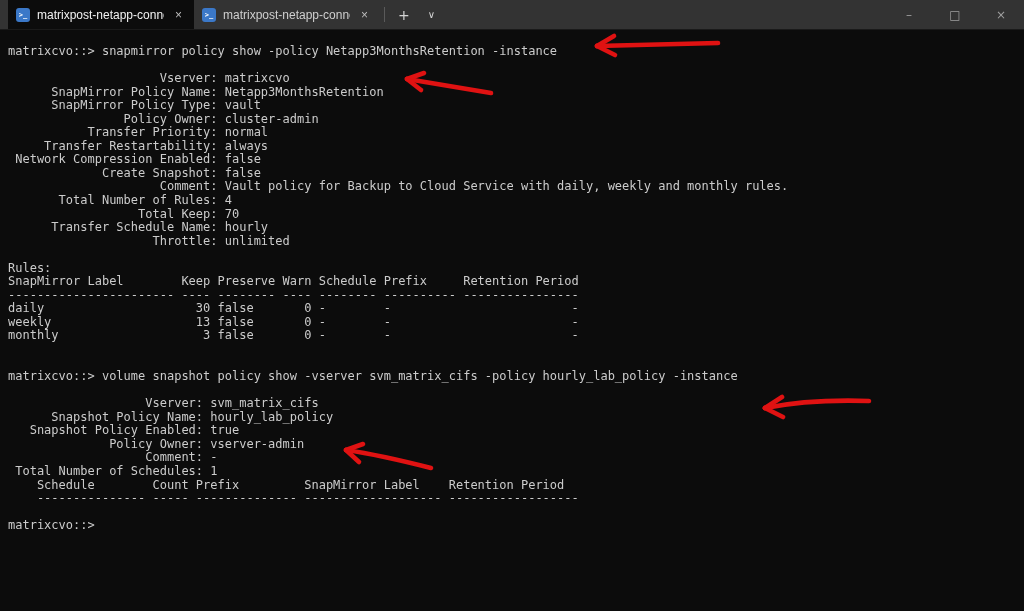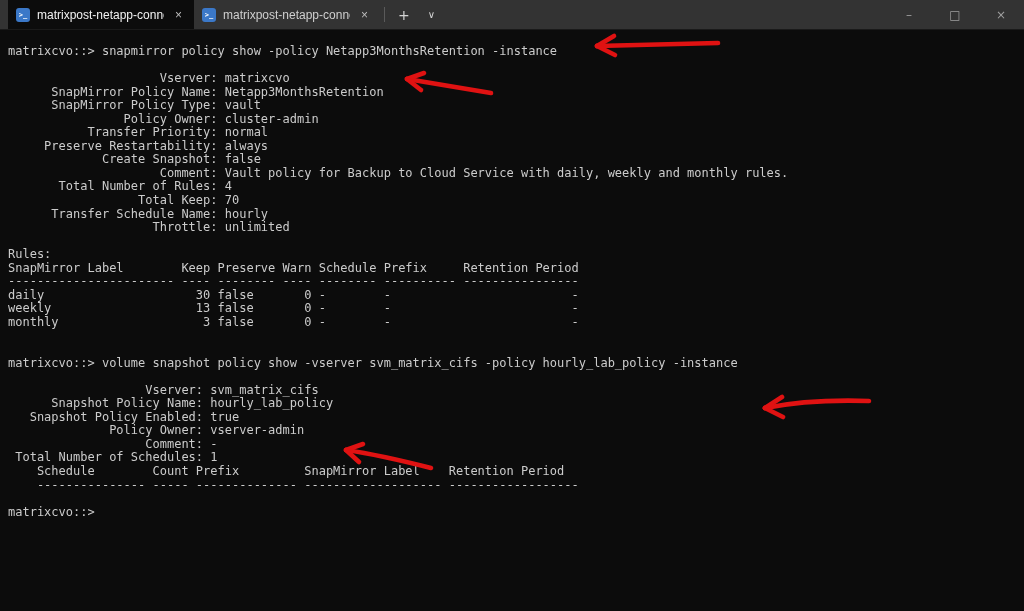--- a/index.html
+++ b/index.html
@@ -83,21 +83,22 @@
 
 <div class="terminal">
   <div>
       <div class="t-line">matrixcvo::&gt; snapmirror policy show -policy Netapp3MonthsRetention -instance</div>
       <div class="t-line"> </div>
       <div class="t-line">                     Vserver: matrixcvo</div>
       <div class="t-line">      SnapMirror Policy Name: Netapp3MonthsRetention</div>
       <div class="t-line">      SnapMirror Policy Type: vault</div>
       <div class="t-line">                Policy Owner: cluster-admin</div>
       <div class="t-line">           Transfer Priority: normal</div>
-      <div class="t-line">     Preserve Restartability: always</div>
+      <div class="t-line">     Transfer Restartability: always</div>
+      <div class="t-line"> Network Compression Enabled: false</div>
       <div class="t-line">             Create Snapshot: false</div>
       <div class="t-line">                     Comment: Vault policy for Backup to Cloud Service with daily, weekly and monthly rules.</div>
       <div class="t-line">       Total Number of Rules: 4</div>
       <div class="t-line">                  Total Keep: 70</div>
       <div class="t-line">      Transfer Schedule Name: hourly</div>
       <div class="t-line">                    Throttle: unlimited</div>
       <div class="t-line"> </div>
       <div class="t-line">Rules:</div>
       <div class="t-line">SnapMirror Label        Keep Preserve Warn Schedule Prefix     Retention Period</div>
       <div class="t-line">----------------------- ---- -------- ---- -------- ---------- ----------------</div>

